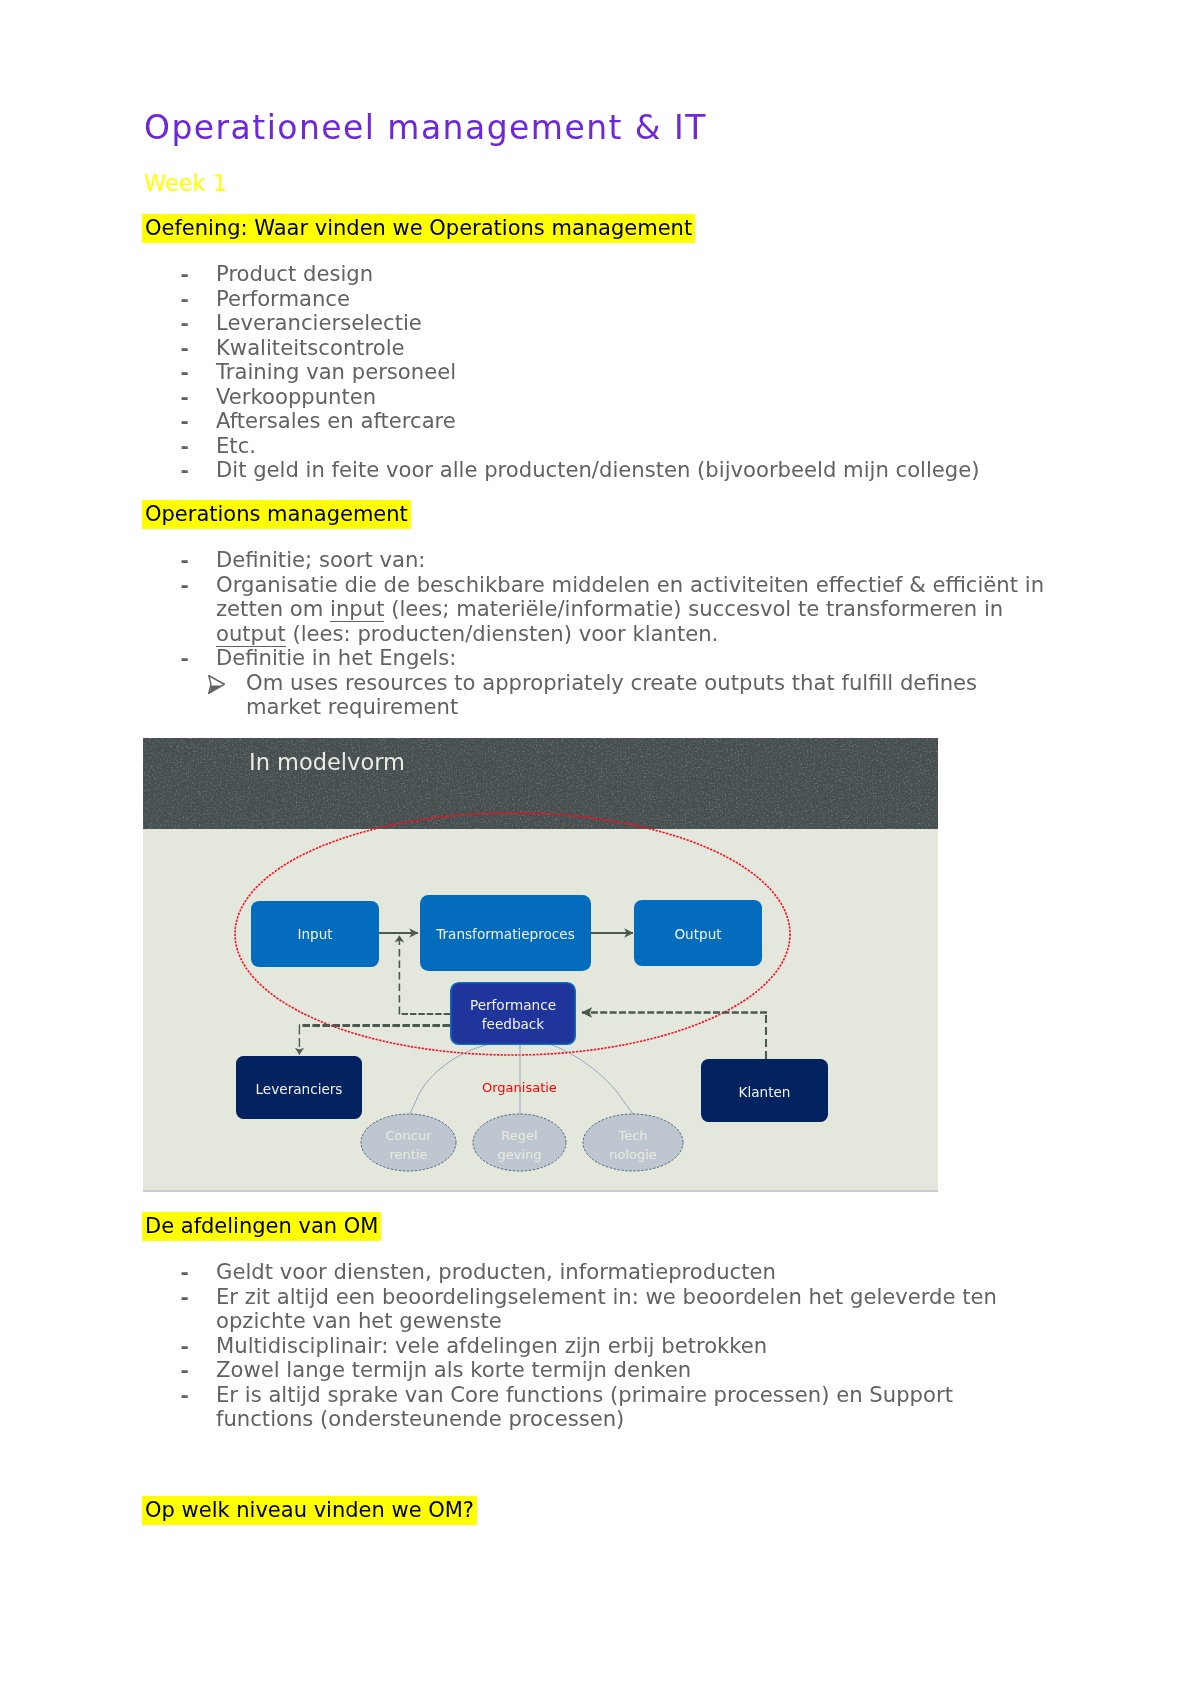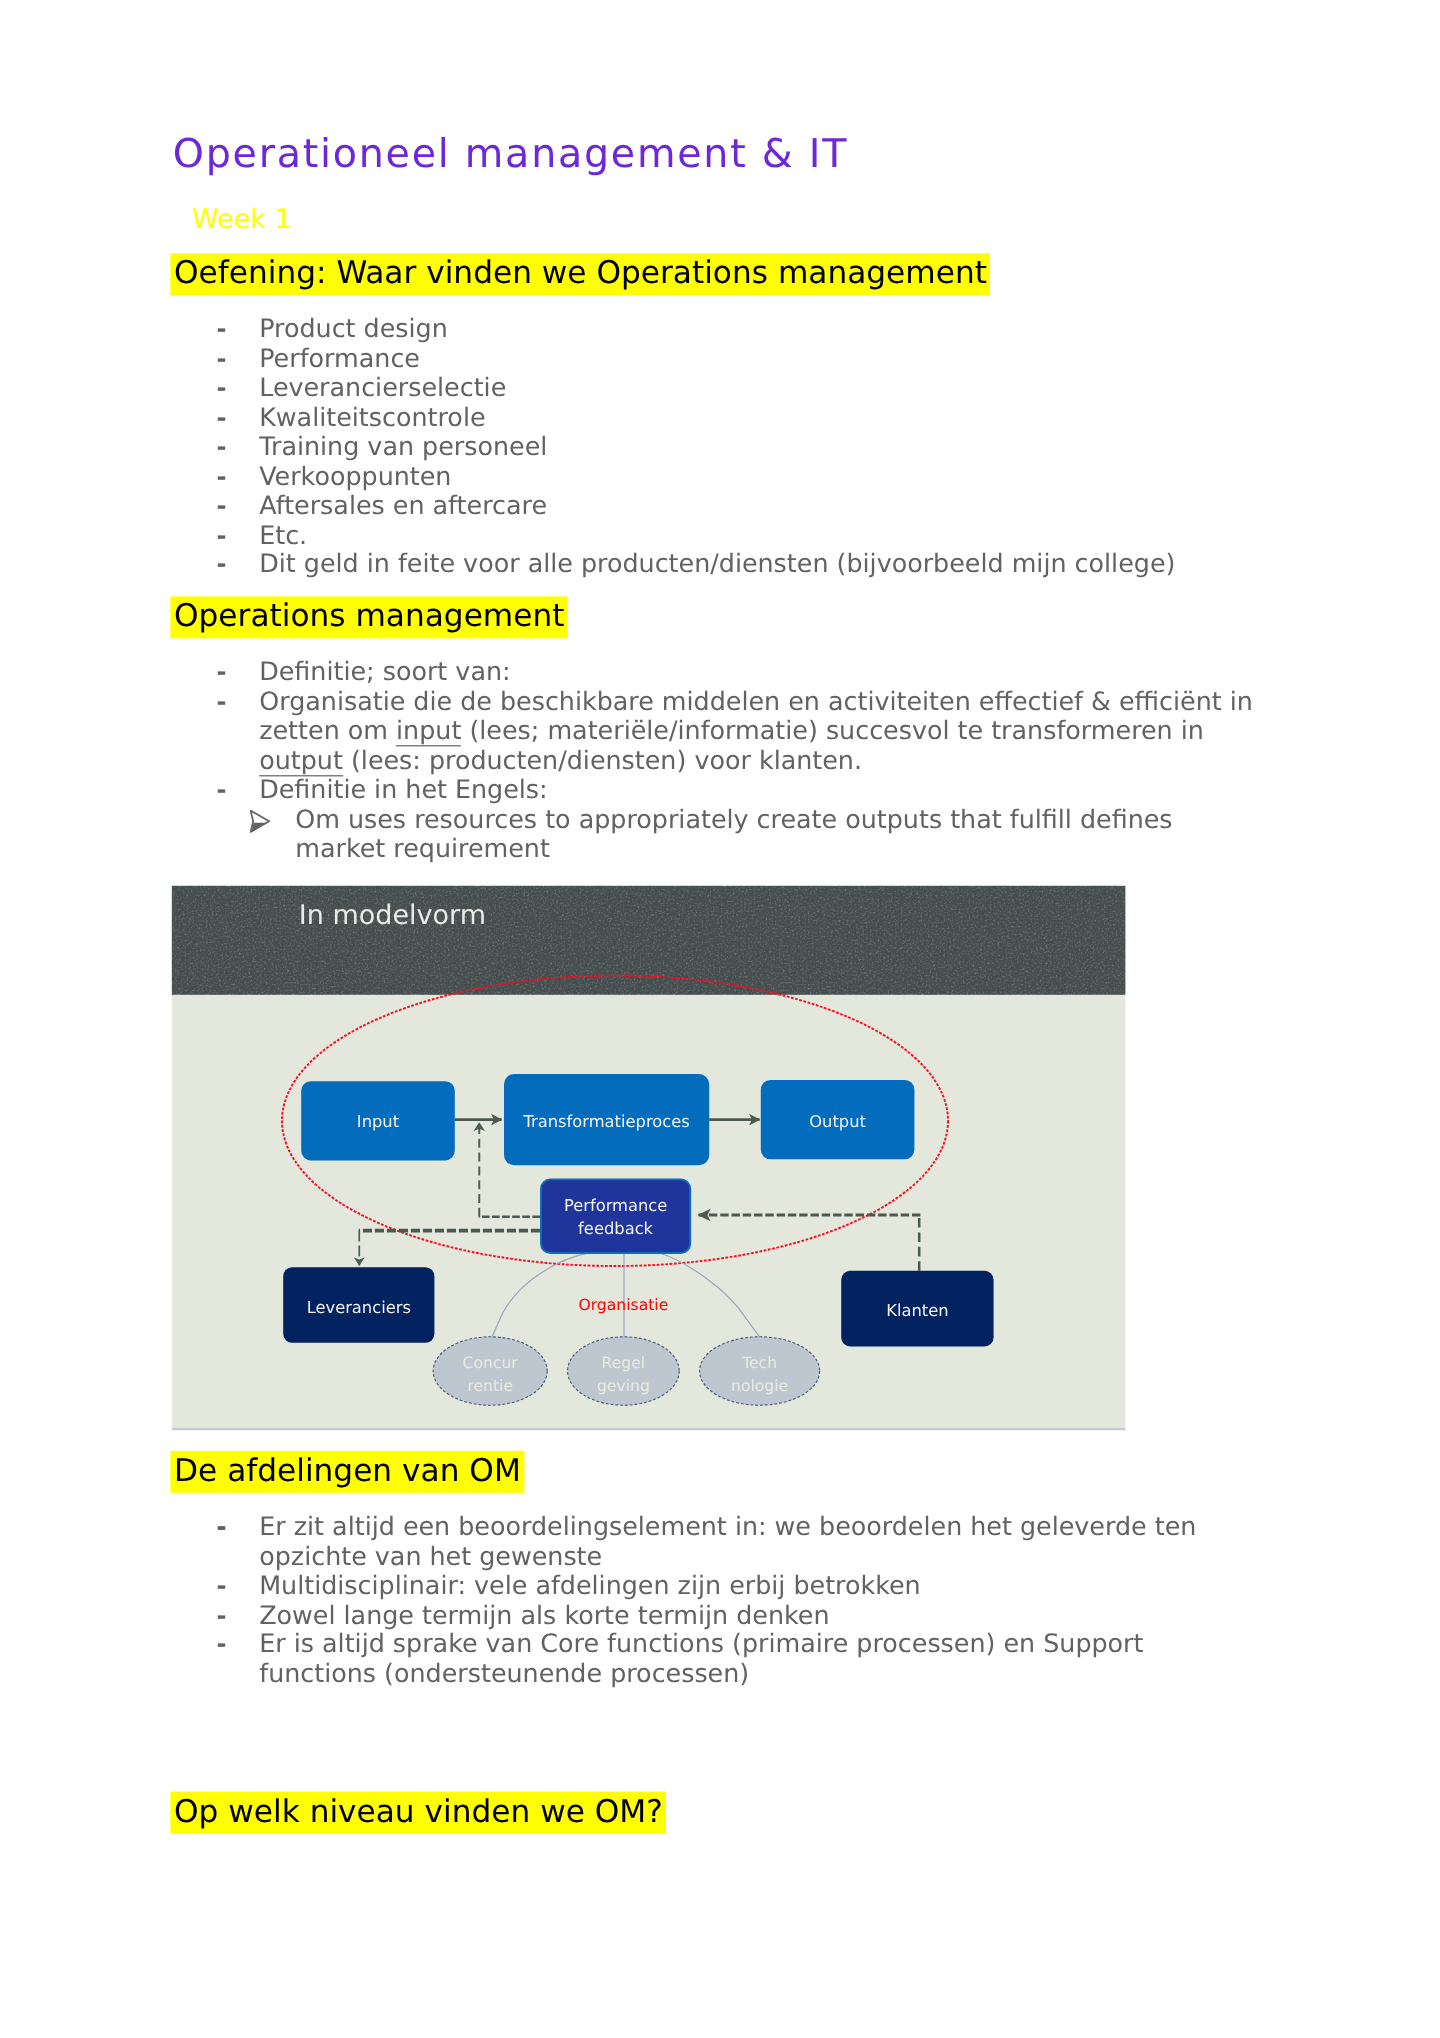--- a/index.html
+++ b/index.html
@@ -2,24 +2,24 @@
 <html><head>
 <meta charset="utf-8">
 <style>
   html,body{margin:0;padding:0;}
   body{width:1200px;height:1698px;background:#ffffff;
        font-family:"DejaVu Sans",sans-serif;overflow:hidden;
        -webkit-font-smoothing:antialiased;}
   .page{position:relative;width:1200px;height:1698px;}
   .doc-title{position:absolute;left:144px;top:110px;font-size:33px;color:#6d28d9;
              letter-spacing:1.45px;white-space:nowrap;line-height:36px;}
-  .week{position:absolute;left:144px;top:170px;font-size:22.5px;color:#FFFF00;white-space:nowrap;line-height:27px;margin-left:16px;}
+  .week{position:absolute;left:144px;top:170px;font-size:22.5px;color:#FFFF00;white-space:nowrap;line-height:27px;}
   .hl{background:#FFFF00;color:#000;padding:2px 3px 3px 3px;}
   u{text-decoration:none;border-bottom:1.6px solid #626262;}
-  .h2{position:absolute;left:142px;font-size:26px;white-space:nowrap;line-height:22px;color:#000;}
+  .h2{position:absolute;left:142px;font-size:21px;white-space:nowrap;line-height:22px;color:#000;}
   .bullets{position:absolute;left:216px;width:830px;color:#626262;font-size:21.15px;}
   .bullet{position:relative;line-height:24.5px;}
   .bullet .dash{position:absolute;left:-35.5px;top:0.3px;font-weight:bold;font-size:20px;}
   .bullet.sub{margin-left:30px;}
   .bullet.sub .arrowglyph{position:absolute;left:-38.5px;top:4px;line-height:0;}
   .figure{position:absolute;left:143px;top:738px;width:795px;height:572px;}
   .fig-title{font-family:"DejaVu Sans",sans-serif;font-size:22.5px;fill:#E9EBE4;}
   .box-label{font-family:"DejaVu Sans",sans-serif;font-size:13.6px;fill:#F2F2F2;text-anchor:middle;}
   .ell-label{font-family:"DejaVu Sans",sans-serif;font-size:13px;fill:#EDEFE2;text-anchor:middle;opacity:0.92;}
   .org-label{font-family:"DejaVu Sans",sans-serif;font-size:13px;fill:#FF0000;}
@@ -148,21 +148,21 @@
       </g>
 
       <text class="org-label" x="339" y="354">Organisatie</text>
       <rect x="0" y="452" width="795" height="2" fill="#C9CBD4"></rect>
     </svg>
   </div>
 
   <div class="h2" style="top:1215px"><span class="hl">De afdelingen van OM</span></div>
 
   <div class="bullets" style="top:1260px">
-    <div class="bullet"><span class="dash">-</span></div>
+    <div class="bullet"><span class="dash">-</span><span>Geldt voor diensten, producten, informatieproducten</span></div>
     <div class="bullet"><span class="dash">-</span><span>Er zit altijd een beoordelingselement in: we beoordelen het geleverde ten opzichte van het gewenste</span></div>
     <div class="bullet"><span class="dash">-</span><span>Multidisciplinair: vele afdelingen zijn erbij betrokken</span></div>
     <div class="bullet"><span class="dash">-</span><span>Zowel lange termijn als korte termijn denken</span></div>
     <div class="bullet"><span class="dash">-</span><span>Er is altijd sprake van Core functions (primaire processen) en Support functions (ondersteunende processen)</span></div>
   </div>
 
   <div class="h2" style="top:1499px"><span class="hl">Op welk niveau vinden we OM?</span></div>
 
 </div>
 

